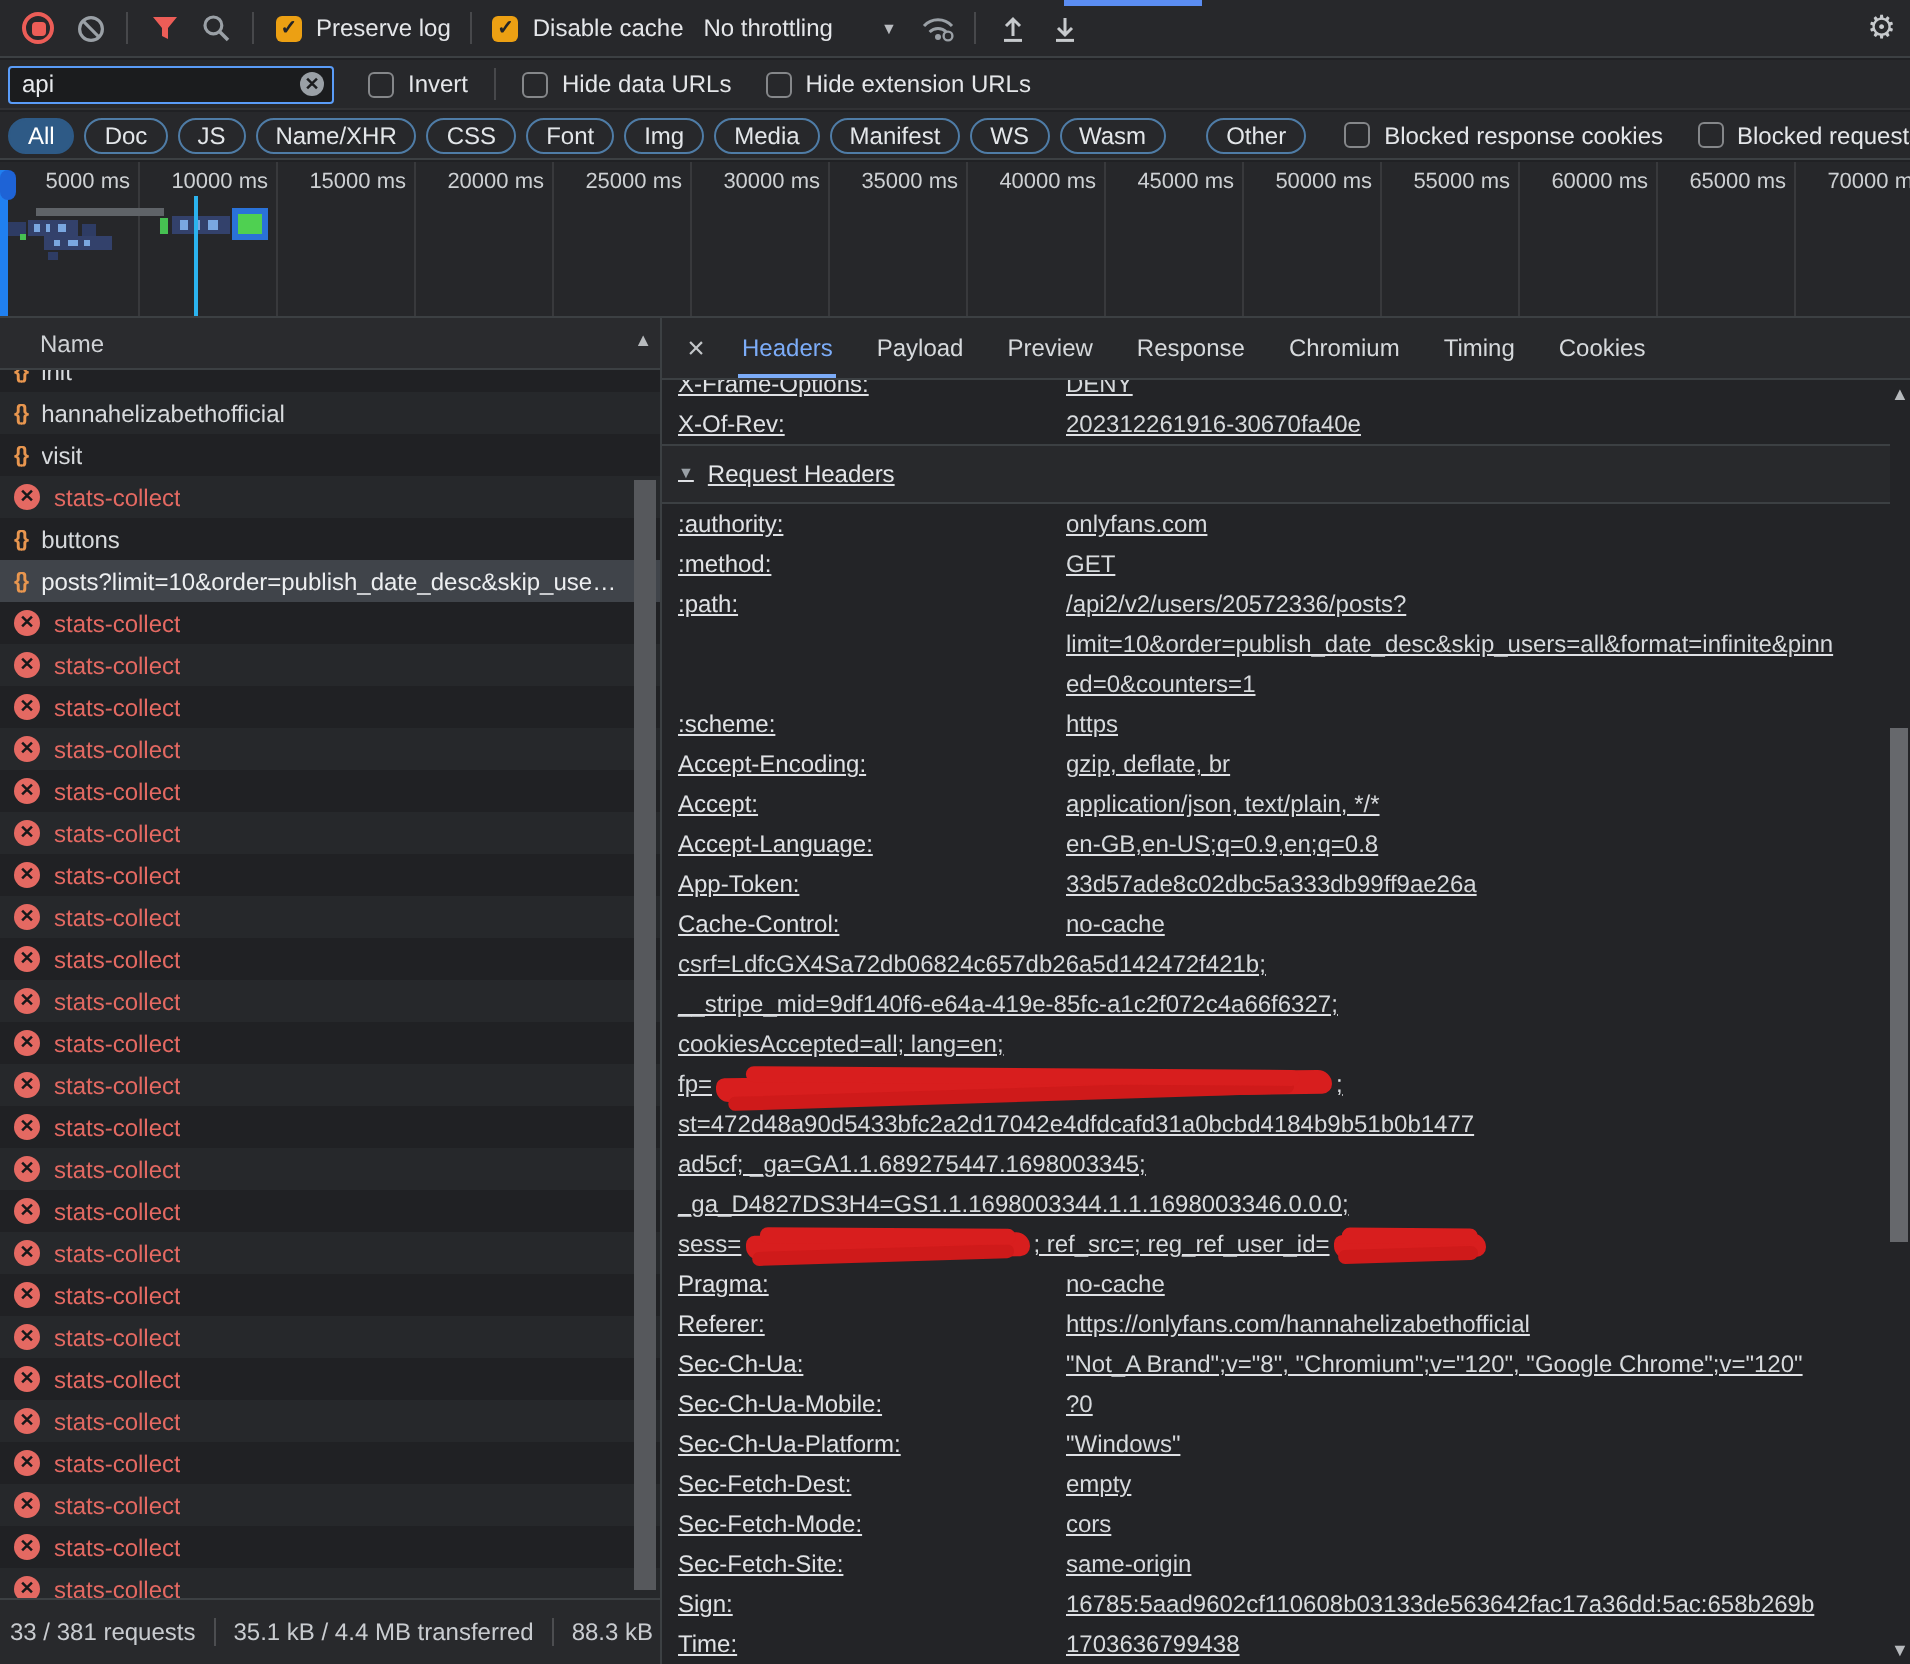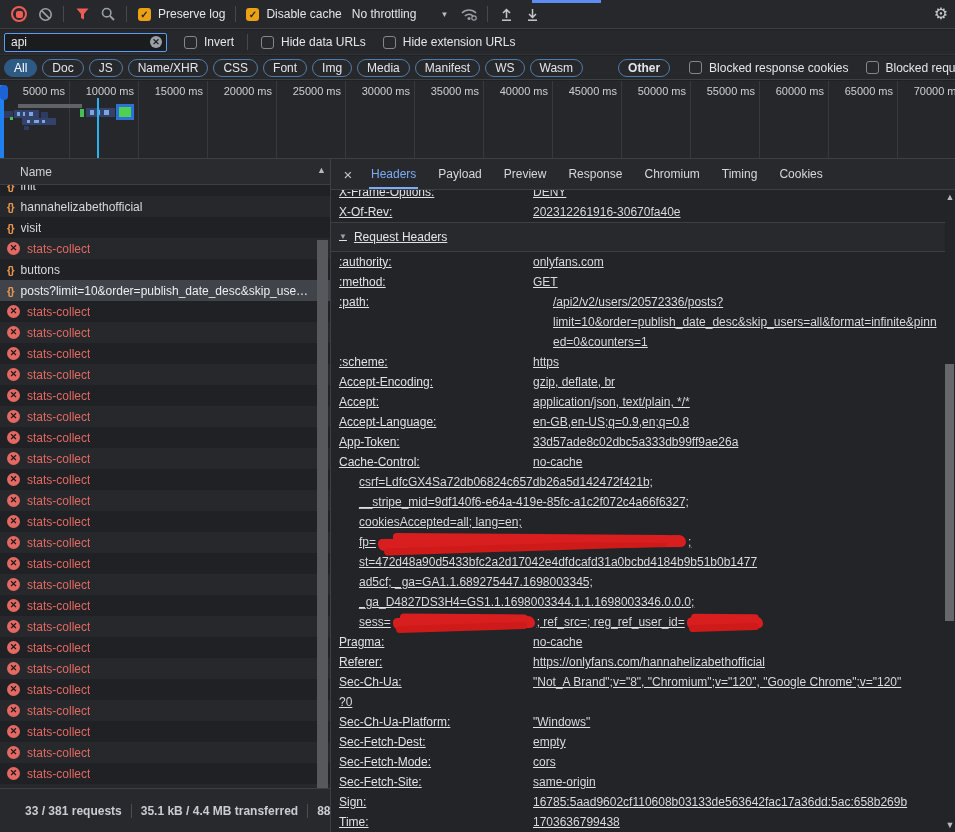--- a/index.html
+++ b/index.html
@@ -29,21 +29,21 @@
               border-radius:2px;color:#e8eaed;font-size:12px;padding:0 20px 0 6px;outline:none;
               font-family:"Liberation Sans",sans-serif;}
   .clear-ic{position:absolute;right:5px;top:50%;transform:translateY(-50%);width:12px;height:12px;border-radius:50%;
             background:#9aa0a6;color:#1b1c1e;font-size:9px;line-height:12px;text-align:center;font-weight:700;}
   
   .type-row{position:absolute;top:56px;left:0;width:955px;height:24px;background:#27282b;
             border-bottom:1px solid #3c4043;display:flex;align-items:center;padding:0 4px;box-sizing:border-box;}
   .pill{height:16px;line-height:16px;padding:0 9px;border:1.5px solid #4f7ca6;border-radius:11px;margin-right:5px;
         color:#e3e6e9;flex:none;}
   .pill.selected{background:#2e5a86;border-color:#2e5a86;color:#fff;}
-  .pill.gap{margin-left:30px;font-weight:bold;}
+  .pill.gap{margin-left:15px;}
   
   .overview{position:absolute;top:81px;left:0;width:955px;height:77px;background:#26272a;
             border-bottom:1px solid #3c4043;overflow:hidden;}
   .gridline{position:absolute;top:0;bottom:0;width:1px;background:#38393c;}
   .tick-label{position:absolute;top:4px;font-size:11px;color:#cdd0d3;transform:translateX(-100%);white-space:nowrap;}
   .ov-bar{position:absolute;}
   .ov-cursor{position:absolute;width:2px;background:#2bb3ef;top:17px;height:60px;}
   .handle-cap{position:absolute;left:0;top:4px;width:8px;height:15px;background:#1e63d6;border-radius:4px;}
   .handle-bar{position:absolute;left:0;top:4px;width:4px;height:73px;background:#2080f0;}
   
@@ -56,37 +56,37 @@
   .req-row.odd{background:#26282b;}
   .req-row.selected{background:#40444a;}
   .req-label{overflow:hidden;text-overflow:ellipsis;color:#d7dadd;}
   .req-row.selected .req-label{color:#eceef0;}
   .req-row.error .req-label{color:#e46962;}
   .icon-json{color:#e8964f;font-weight:700;font-size:11px;letter-spacing:-1px;flex:none;}
   .icon-error{width:13px;height:13px;border-radius:50%;background:#e46962;color:#17181a;font-size:9px;line-height:13px;
               text-align:center;font-weight:700;flex:none;}
   .l-scroll-up{position:absolute;right:4px;top:6px;font-size:9px;color:#b7babd;}
   .l-thumb{position:absolute;right:2px;top:81px;width:11px;height:555px;background:#56585c;}
-  .status-bar{position:absolute;left:0;bottom:0;width:330px;height:44px;background:#28292c;border-top:1px solid #3c4043;
-              display:flex;align-items:center;color:#c9ccd0;box-sizing:border-box;padding:0 25px;gap:9px;font-weight:bold;}
+  .status-bar{position:absolute;left:0;bottom:0;width:330px;height:33px;background:#28292c;border-top:1px solid #3c4043;
+              display:flex;align-items:center;color:#c9ccd0;box-sizing:border-box;padding:0 5px;gap:9px;}
   .sdiv{width:1px;height:14px;background:#4c4d50;flex:none;}
   .status-bar span{white-space:nowrap;}
   
   .right-panel{position:absolute;top:159px;left:330px;right:0;bottom:0;background:#232427;border-left:1px solid #3c4043;}
   .tab-bar{height:30px;display:flex;align-items:center;background:#28292c;border-bottom:1px solid #3c4043;padding-left:5px;}
   .close-x{width:24px;text-align:center;color:#c3c6c9;font-size:15px;flex:none;}
   .tab{padding:0 11px;height:30px;line-height:30px;color:#d6d9dc;position:relative;flex:none;}
   .tab.active{color:#7cacf8;}
   .tab.active::after{content:"";position:absolute;left:9px;right:9px;bottom:0;height:2.5px;background:#7cacf8;}
   .h-content{position:absolute;top:31px;left:0;right:10px;bottom:0;overflow:hidden;text-decoration:underline;}
   .h-row{display:flex;padding-left:8px;line-height:20px;}
   .h-row.first{margin-top:-8px;}
   .h-name{width:194px;flex:none;color:#e0e2e5;white-space:nowrap;}
   .h-val{width:413px;flex:none;color:#d7dadd;white-space:nowrap;}
-  .h-line{height:20px;white-space:nowrap;margin-left:20px;}
+  .h-line{height:20px;white-space:nowrap;}
   .h-divider{border-top:1px solid #3c4043;}
   .section-row{height:28px;line-height:28px;background:#28292c;border-bottom:1px solid #3c4043;padding-left:8px;
                color:#e4e6e9;display:flex;align-items:center;gap:7px;}
   .tri{font-size:8px;color:#9aa0a6;}
   .redact{display:inline-block;height:12px;background:#d81e1e;border-radius:6px 10px 7px 9px;vertical-align:middle;
           margin:0 2px;position:relative;transform:rotate(-0.8deg);}
   .redact::after{content:"";position:absolute;left:5%;top:-3px;width:90%;height:8px;background:#d81e1e;
           border-radius:8px;transform:rotate(1.2deg);}
   .redact::before{content:"";position:absolute;left:2%;bottom:-2px;width:92%;height:7px;background:#cf1a1a;
           border-radius:8px;transform:rotate(-1deg);}
@@ -482,20 +482,21 @@
       </div>
       <div class="h-row">
         <span class="h-name">Referer:</span>
         <span class="h-val">https://onlyfans.com/hannahelizabethofficial</span>
       </div>
       <div class="h-row">
         <span class="h-name">Sec-Ch-Ua:</span>
         <span class="h-val">"Not_A Brand";v="8", "Chromium";v="120", "Google Chrome";v="120"</span>
       </div>
       <div class="h-row">
+        <span class="h-name">Sec-Ch-Ua-Mobile:</span>
         <span class="h-val">?0</span>
       </div>
       <div class="h-row">
         <span class="h-name">Sec-Ch-Ua-Platform:</span>
         <span class="h-val">"Windows"</span>
       </div>
       <div class="h-row">
         <span class="h-name">Sec-Fetch-Dest:</span>
         <span class="h-val">empty</span>
       </div>

